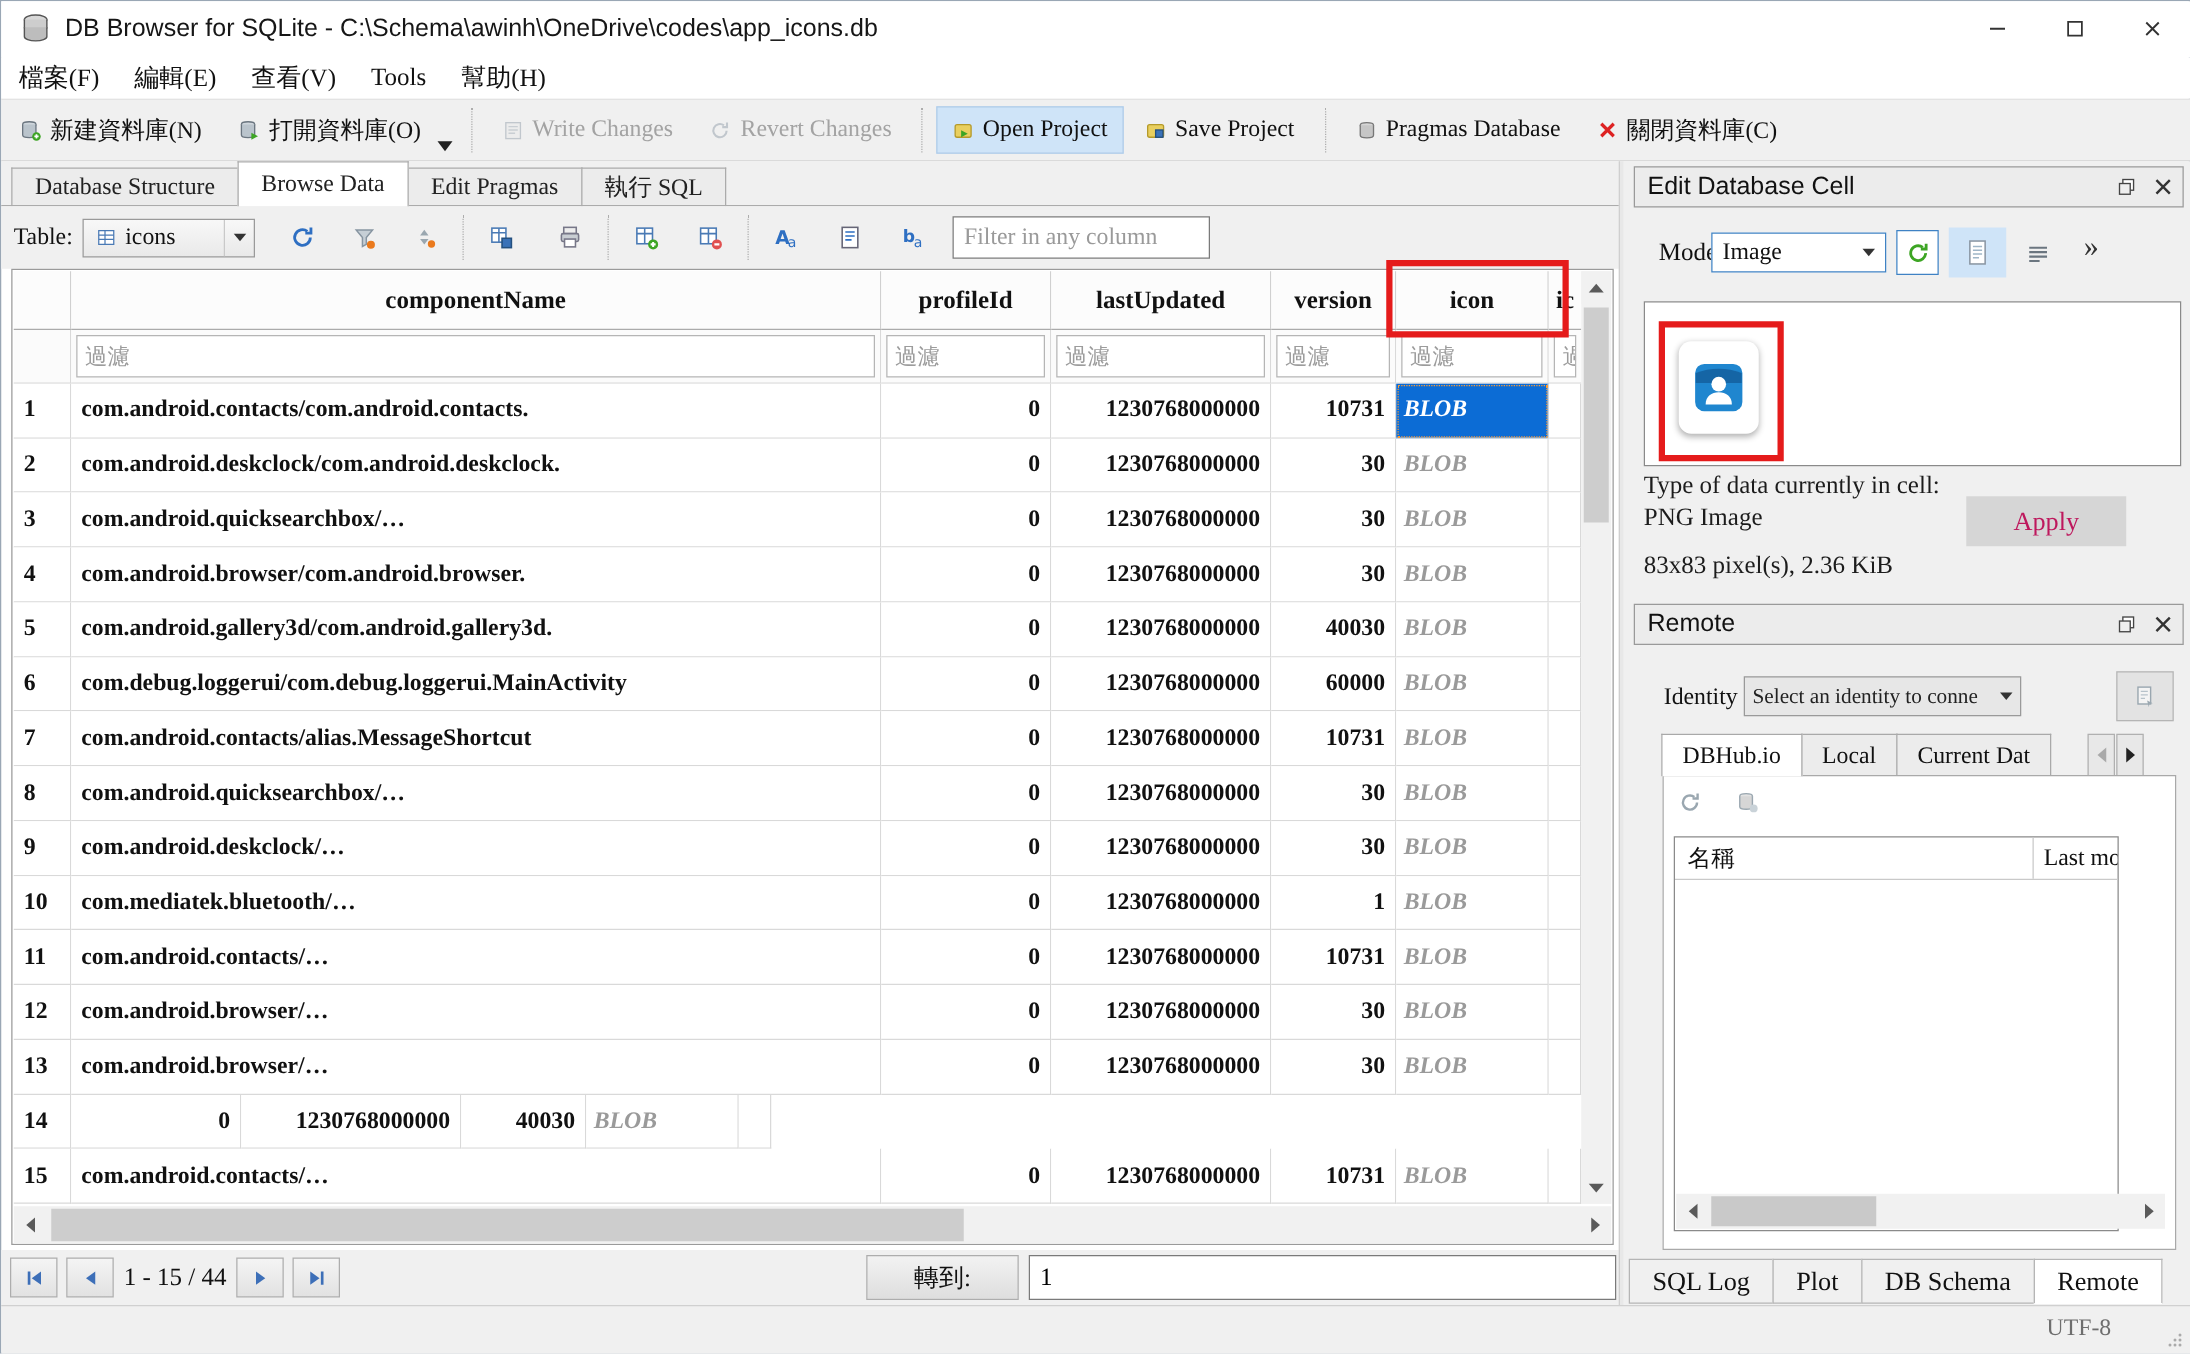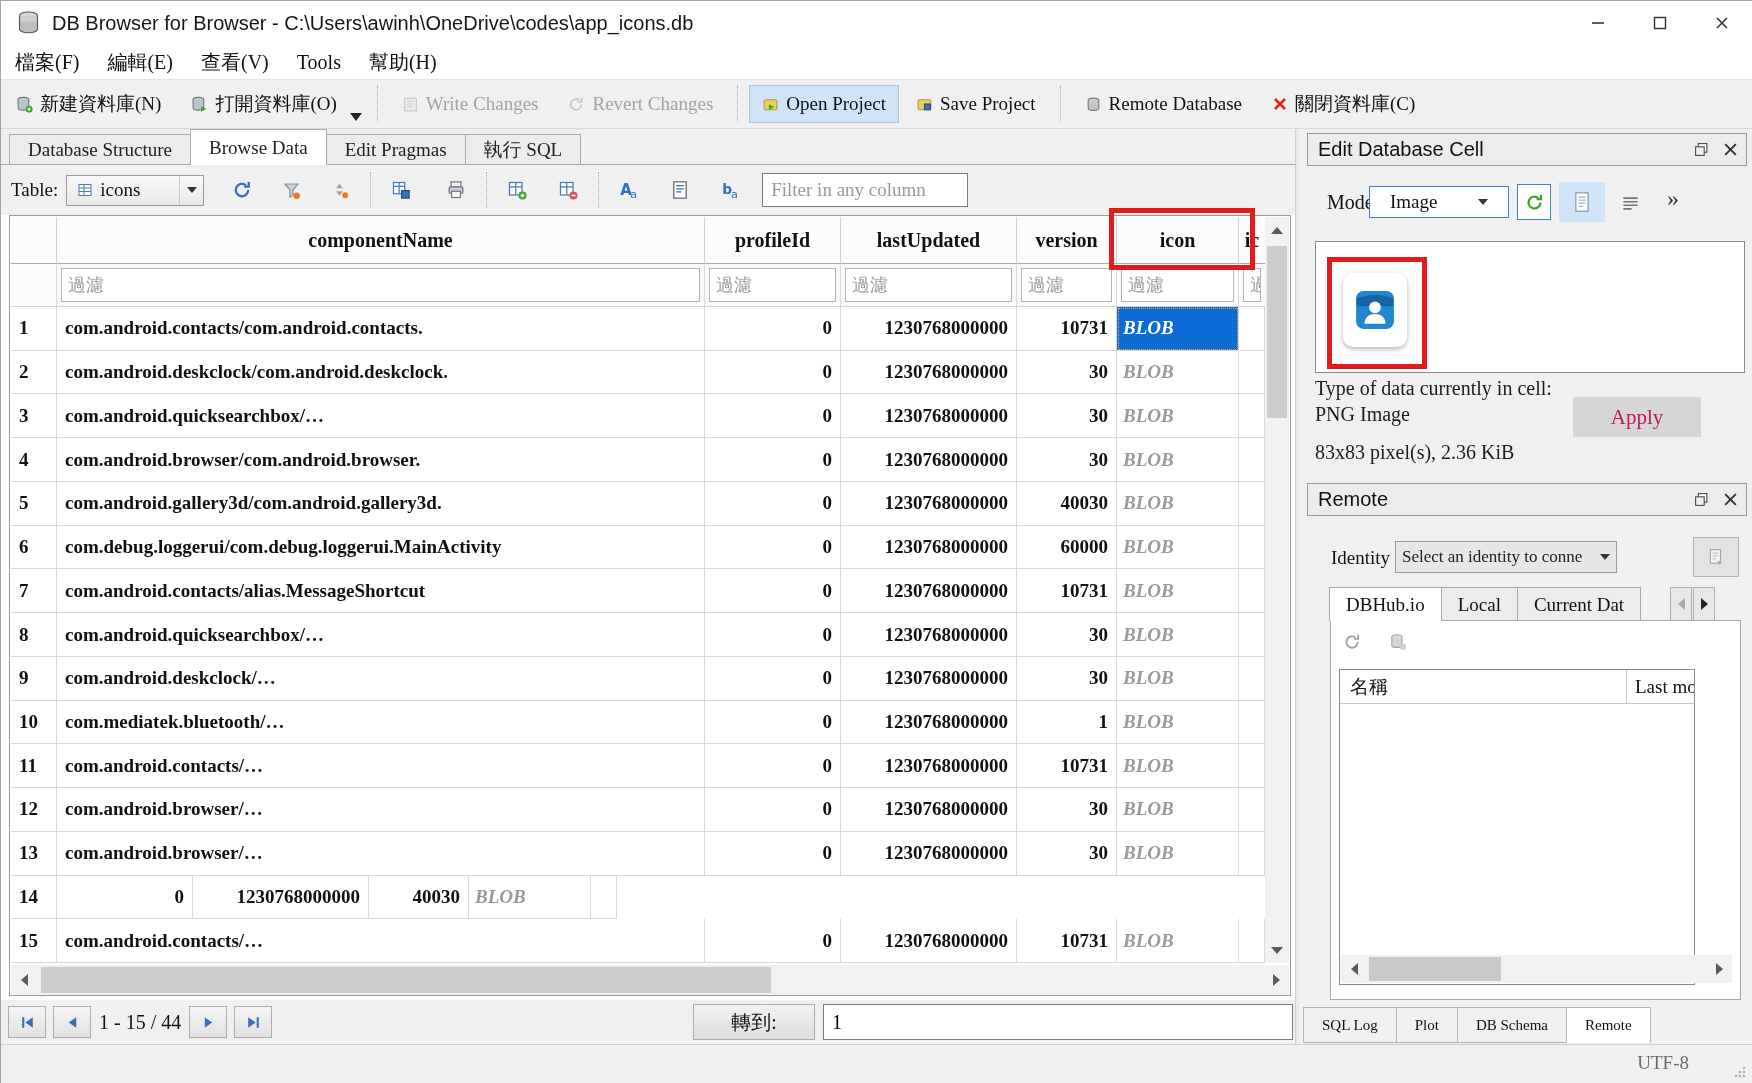--- a/index.html
+++ b/index.html
@@ -89,21 +89,21 @@
   .navrange{margin:0 8px;white-space:nowrap;}
   .gotobtn{position:absolute;left:692px;top:4px;width:122px;height:36px;border:1px solid #adadad;background:linear-gradient(#f2f2f2,#dedede);display:flex;align-items:center;justify-content:center;}
   .gotoinput{position:absolute;left:822px;top:4px;width:470px;height:36px;border:1px solid #7a7a7a;background:#fff;font-family:"Liberation Serif","DejaVu Serif",serif;font-size:20px;padding:0 8px;}
 
   
   .splitter{position:absolute;left:1294px;top:128px;width:4px;height:915px;background:#e8e8e8;border-left:1px solid #cfcfcf;}
   .rightpanel{position:absolute;left:1298px;top:128px;width:454px;height:915px;background:#f0f0f0;}
   .docktitle{position:absolute;left:8px;width:440px;height:33px;background:#ececec;border:1px solid #9a9a9a;display:flex;align-items:center;font-family:"Liberation Sans","DejaVu Sans",sans-serif;font-size:20px;padding:0 10px;}
   .dockbtns{position:absolute;right:8px;top:0;height:100%;display:flex;align-items:center;gap:14px;}
   .modelabel{position:absolute;left:28px;top:62px;font-size:20px;}
-  .modecombo{position:absolute;left:70px;top:57px;width:140px;height:32px;background:#fff;border:1px solid #3f82c4;display:flex;align-items:center;justify-content:space-between;padding:0 20px;font-size:19px;}
+  .modecombo{position:absolute;left:70px;top:57px;width:140px;height:32px;background:#fff;border:1px solid #3f82c4;display:flex;align-items:center;justify-content:space-between;padding:0 8px;font-size:19px;}
   .gearbtn{position:absolute;left:218px;top:55px;width:34px;height:36px;background:#fff;border:1px solid #3f82c4;display:flex;align-items:center;justify-content:center;}
   .docbtn{position:absolute;left:260px;top:53px;width:46px;height:40px;background:var(--toolbar-highlight);display:flex;align-items:center;justify-content:center;}
   .wrapbtn{position:absolute;left:316px;top:61px;width:30px;height:26px;display:flex;align-items:center;justify-content:center;}
   .chev2{position:absolute;left:368px;top:56px;font-size:24px;color:#333;}
   .previewbox{position:absolute;left:16px;top:112px;width:430px;height:132px;background:#fff;border:1px solid #8a8a8a;}
   .iconcard{position:absolute;left:44px;top:144px;width:64px;height:74px;background:#fff;border-radius:10px;box-shadow:0 2px 5px rgba(0,0,0,.3);display:flex;align-items:center;justify-content:center;}
   .typeline{position:absolute;left:16px;font-size:20px;color:#1c1c1c;}
   .applybtn{position:absolute;left:274px;top:268px;width:128px;height:40px;background:#d6d6d6;color:#be185d;font-size:21px;display:flex;align-items:center;justify-content:center;}
 
   .idlabel{position:absolute;left:32px;top:418px;font-size:19px;}
@@ -119,21 +119,21 @@
   .rpane{position:absolute;left:31px;top:491px;width:411px;height:380px;background:#fff;border:1px solid #a9a9a9;}
   .rpane .ric{position:absolute;top:8px;width:26px;height:26px;display:flex;align-items:center;justify-content:center;}
   .rlist{position:absolute;left:8px;top:48px;width:356px;height:316px;border:1px solid #8a8a8a;background:#fff;}
   .rlisthead{position:absolute;left:0;top:0;width:100%;height:34px;border-bottom:1px solid #c9c9c9;display:flex;align-items:center;font-size:19px;}
   .rlisthead .col1{padding-left:10px;width:300px;border-right:1px solid #c9c9c9;height:100%;display:flex;align-items:center;}
   .rlisthead .col2{padding-left:8px;white-space:nowrap;overflow:hidden;}
   .rlscroll{position:absolute;left:1px;bottom:1px;width:391px;height:28px;background:#f1f1f1;}
   .rlscroll .thumb{position:absolute;left:28px;top:2px;width:132px;height:24px;background:#c9c9c9;}
   .rlscroll .arr{position:absolute;top:0;width:26px;height:28px;display:flex;align-items:center;justify-content:center;}
 
-  .btabs{position:absolute;left:5px;top:878px;display:flex;font-size:15px;}
+  .btabs{position:absolute;left:5px;top:878px;display:flex;font-size:21px;}
   .btab{padding:5px 18px;border:1px solid #b5b5b5;background:#f0f0f0;margin-left:-1px;height:36px;display:flex;align-items:center;}
   .btab.active{background:#fff;border-bottom:1px solid #fff;}
 
   
   .statusbar{position:absolute;left:0;top:1043px;width:1752px;height:40px;background:#f0f0f0;border-top:1px solid #d0d0d0;}
   .encoding{position:absolute;right:64px;top:7px;font-size:19px;color:#6e6e6e;}
   .grip{position:absolute;right:6px;bottom:5px;}
 
   
   .annot{position:absolute;border:5px solid var(--annotation-red);background:transparent;z-index:60;pointer-events:none;}
@@ -144,21 +144,21 @@
 <body>
 
 <div class="win">
 
   <div class="titlebar">
     <svg class="appicon" viewBox="0 0 24 24">
         <ellipse cx="12" cy="5" rx="8" ry="3.2" fill="#d8d8d8" stroke="#555"></ellipse>
         <path d="M4 5v5.5c0 1.8 3.6 3.2 8 3.2s8-1.4 8-3.2V5" fill="#cdcdcd" stroke="#555"></path>
         <path d="M4 10.5V17c0 1.8 3.6 3.2 8 3.2s8-1.4 8-3.2v-6.5" fill="#bdbdbd" stroke="#555"></path>
       </svg>
-    <span class="title">DB Browser for Browser - C:\Users\awinh\OneDrive\codes\app_icons.db</span>
+    <span class="title">DB Browser for SQLite - C:\Schema\awinh\OneDrive\codes\app_icons.db</span>
     <div class="winbtns">
       <div class="winbtn">
           <svg width="16" height="16">
             <line x1="2" y1="8" x2="14" y2="8" stroke="#333" stroke-width="1.6"></line>
           </svg>
         </div>
       <div class="winbtn">
           <svg width="16" height="16">
             <rect x="2.5" y="2.5" width="11" height="11" fill="none" stroke="#333" stroke-width="1.4"></rect>
           </svg>
@@ -227,21 +227,21 @@
           <rect x="8" y="7.5" width="5.5" height="5.5" fill="#3a72b8" stroke="#24507f"></rect>
         </svg>
       <span>Save Project</span>
     </div>
     <div class="tsep"></div>
     <div class="tbtn">
       <svg width="17" height="17" viewBox="0 0 16 16">
           <ellipse cx="8" cy="4" rx="5" ry="2" fill="#d6d6d6" stroke="#777"></ellipse>
           <path d="M3 4v7.5c0 1.1 2.2 2 5 2s5-.9 5-2V4" fill="#c6c6c6" stroke="#777"></path>
         </svg>
-      <span>Remote Database</span>
+      <span>Pragmas Database</span>
     </div>
     <div class="tbtn">
       <svg width="16" height="16" viewBox="0 0 16 16">
           <path d="M3 3l10 10M13 3L3 13" stroke="#d22" stroke-width="2.6"></path>
         </svg>
       <span>關閉資料庫(C)</span>
     </div>
   </div>
 
   <div class="tabbar">

